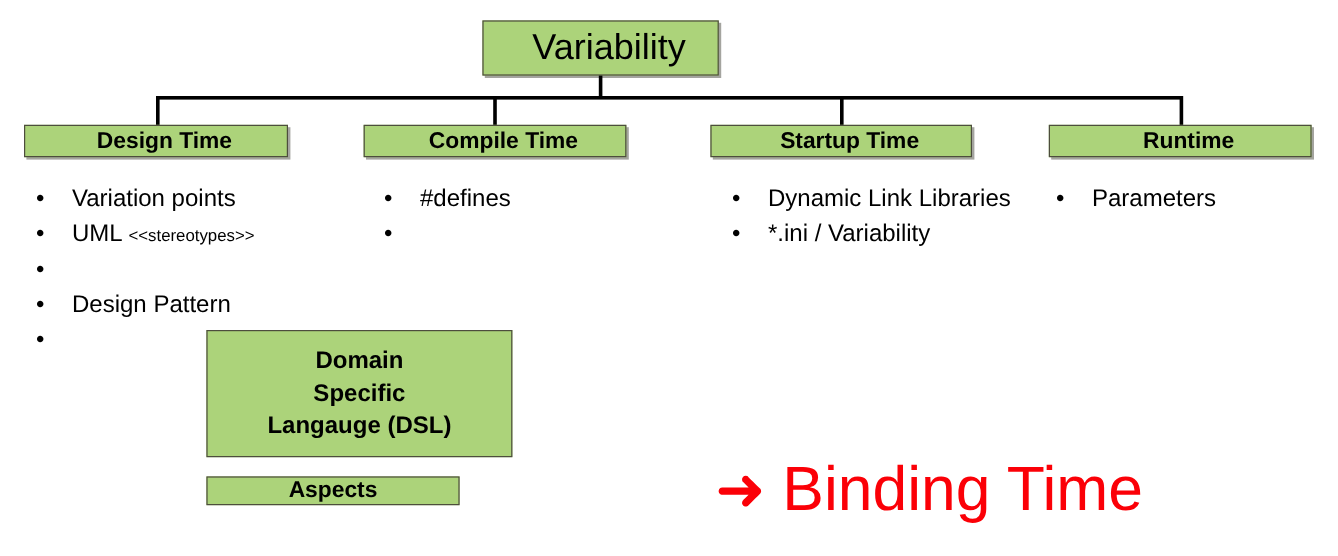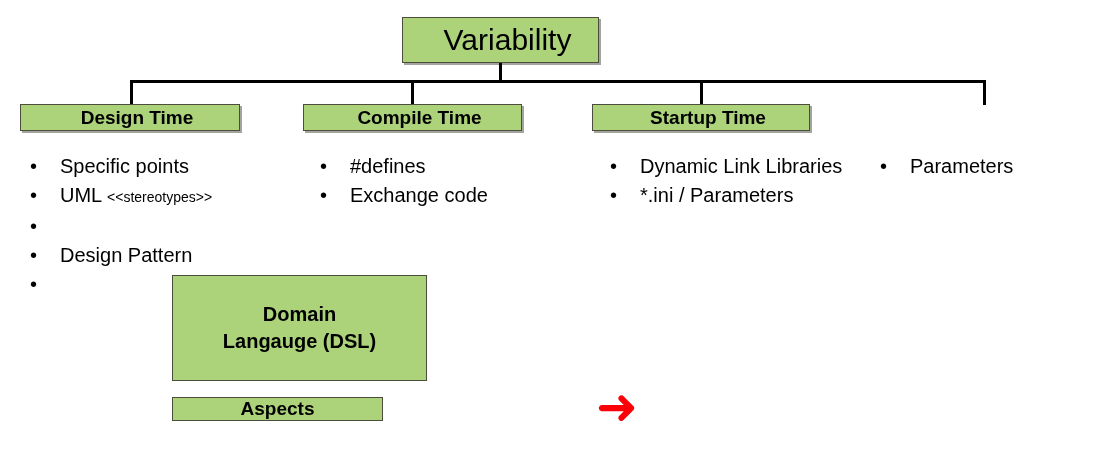--- a/index.html
+++ b/index.html
@@ -167,26 +167,29 @@
   </div>
 
   <div class="gbox shadowed level2" id="box-compile">
     <span>Compile Time</span>
   </div>
 
   <div class="gbox shadowed level2" id="box-startup">
     <span>Startup Time</span>
   </div>
 
+  <div class="gbox shadowed level2" id="box-runtime">
+    <span>Runtime</span>
+  </div>
 
   <div class="bullets" id="list-design">
 
     <div class="bullet-row">
       <span class="bullet-dot">•</span>
-      <span class="bullet-text">Specific points</span>
+      <span class="bullet-text">Variation points</span>
     </div>
 
     <div class="bullet-row">
       <span class="bullet-dot">•</span>
       <span class="bullet-text"><span>UML </span><span class="small-note">&lt;&lt;stereotypes&gt;&gt;</span></span>
     </div>
 
     <div class="bullet-row">
       <span class="bullet-dot">•</span>
     </div>
@@ -203,51 +206,52 @@
 
   <div class="bullets" id="list-compile">
 
     <div class="bullet-row">
       <span class="bullet-dot">•</span>
       <span class="bullet-text">#defines</span>
     </div>
 
     <div class="bullet-row">
       <span class="bullet-dot">•</span>
-      <span class="bullet-text">Exchange code</span>
     </div>
   </div>
 
   <div class="bullets" id="list-startup">
 
     <div class="bullet-row">
       <span class="bullet-dot">•</span>
       <span class="bullet-text">Dynamic Link Libraries</span>
     </div>
 
     <div class="bullet-row">
       <span class="bullet-dot">•</span>
-      <span class="bullet-text">*.ini / Parameters</span>
+      <span class="bullet-text">*.ini / Variability</span>
     </div>
   </div>
 
   <div class="bullets" id="list-runtime">
 
     <div class="bullet-row">
       <span class="bullet-dot">•</span>
       <span class="bullet-text">Parameters</span>
     </div>
   </div>
 
   <div class="gbox" id="box-dsl">
     <span>Domain</span>
+    <span>Specific</span>
     <span>Langauge (DSL)</span>
   </div>
 
   <div class="gbox" id="box-aspects">
     <span>Aspects</span>
   </div>
 
   <div id="callout">
     <span id="callout-arrow">➜</span>
+    <span id="callout-text">Binding Time</span>
   </div>
 
 </div>
 
 </body></html>

